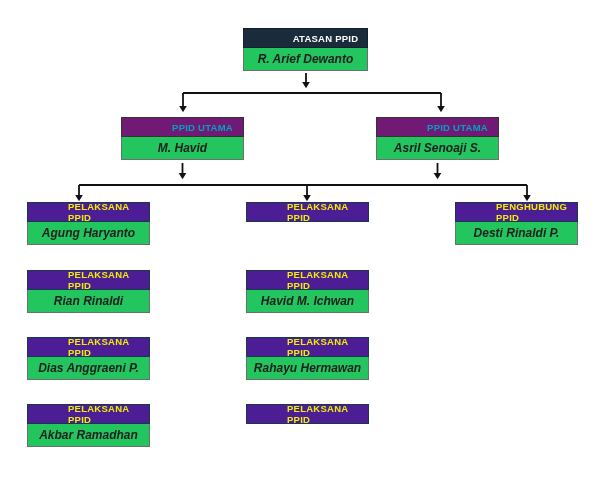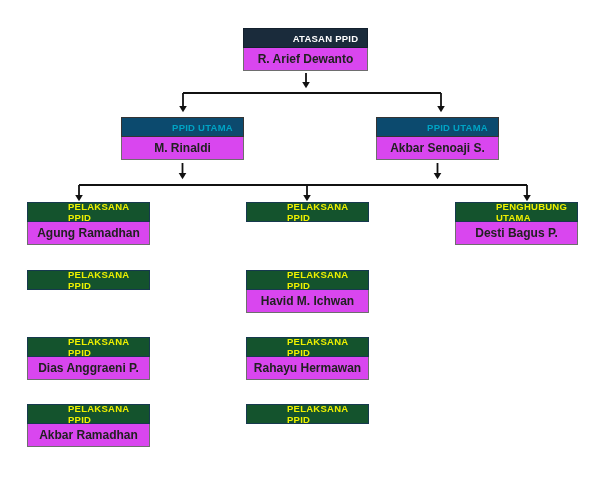--- a/index.html
+++ b/index.html
@@ -31,33 +31,34 @@
     display: flex;
     align-items: center;
     justify-content: center;
     font-size: 9.5px;
     font-weight: bold;
     letter-spacing: 0.25px;
     border: 1.5px solid #333333;
     padding-left: 40px;
   }
   .hd.dark   { background: #1a2b3b; color: #ffffff; border-color: #13202d; }
-  .hd.yellow { background: #0c4a6e; color: #00a3c4; border-color: #343434; }
-  .hd.blue   { background: #14532d; color: #eef000; border-color: #16394e; }
+  .hd.yellow { background: #701a75; color: #00a3c4; border-color: #343434; }
+  .hd.blue   { background: #4c1d95; color: #eef000; border-color: #16394e; }
   .bd {
     height: 22px;
     display: flex;
     align-items: center;
     justify-content: center;
-    background: #d946ef;
+    background: #22c55e;
     color: #212121;
     font-size: 12px;
     font-weight: bold;
     border: 1.4px solid #6e6e6e;
     border-top: none;
+    font-style: italic;
   }
 </style>
 </head>
 <body>
 
 <div class="canvas">
 
   <svg class="connectors" width="601" height="481" viewBox="0 0 601 481">
     <defs>
       <marker id="arrow" markerUnits="userSpaceOnUse" markerWidth="10" markerHeight="9" refX="0" refY="0" orient="auto" overflow="visible">
@@ -80,44 +81,45 @@
     </g>
   </svg>
 
   <div class="node" style="left:243px; top:28px; width:125px">
     <div class="hd dark">ATASAN PPID</div>
     <div class="bd">R. Arief Dewanto</div>
   </div>
 
   <div class="node" style="left:121px; top:117px; width:123px">
     <div class="hd yellow">PPID UTAMA</div>
-    <div class="bd">M. Rinaldi</div>
+    <div class="bd">M. Havid</div>
   </div>
 
   <div class="node" style="left:376px; top:117px; width:123px">
     <div class="hd yellow">PPID UTAMA</div>
-    <div class="bd">Akbar Senoaji S.</div>
+    <div class="bd">Asril Senoaji S.</div>
   </div>
 
   <div class="node" style="left:27px; top:202px; width:123px">
     <div class="hd blue">PELAKSANA PPID</div>
-    <div class="bd">Agung Ramadhan</div>
+    <div class="bd">Agung Haryanto</div>
   </div>
 
   <div class="node" style="left:246px; top:202px; width:123px">
     <div class="hd blue">PELAKSANA PPID</div>
   </div>
 
   <div class="node" style="left:455px; top:202px; width:123px">
-    <div class="hd blue">PENGHUBUNG UTAMA</div>
-    <div class="bd">Desti Bagus P.</div>
+    <div class="hd blue">PENGHUBUNG PPID</div>
+    <div class="bd">Desti Rinaldi P.</div>
   </div>
 
   <div class="node" style="left:27px; top:270px; width:123px">
     <div class="hd blue">PELAKSANA PPID</div>
+    <div class="bd">Rian Rinaldi</div>
   </div>
 
   <div class="node" style="left:246px; top:270px; width:123px">
     <div class="hd blue">PELAKSANA PPID</div>
     <div class="bd">Havid M. Ichwan</div>
   </div>
 
   <div class="node" style="left:27px; top:337px; width:123px">
     <div class="hd blue">PELAKSANA PPID</div>
     <div class="bd">Dias Anggraeni P.</div>

